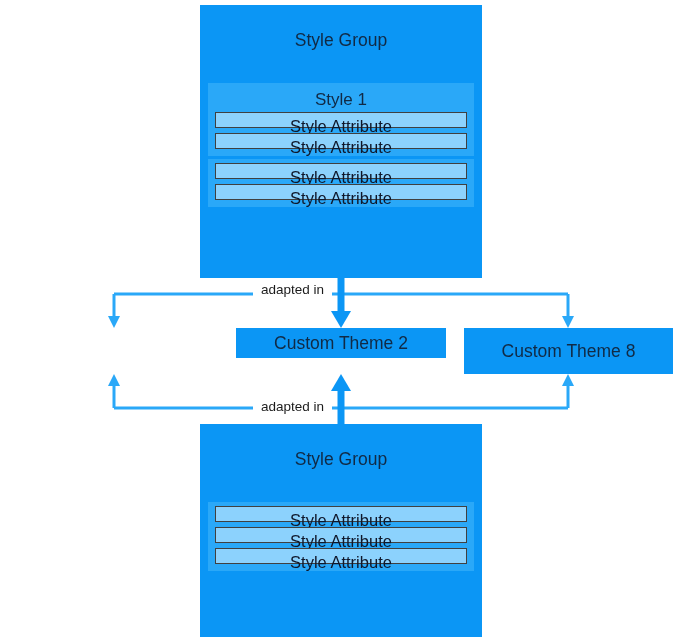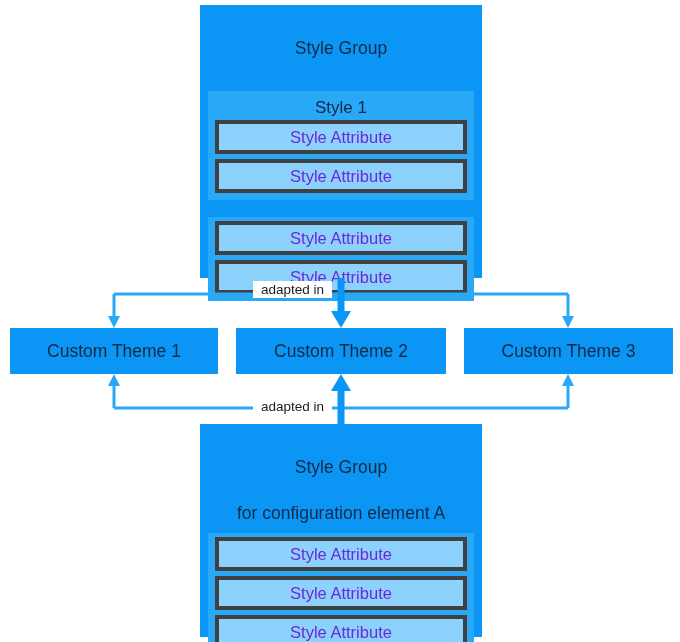--- a/index.html
+++ b/index.html
@@ -3,34 +3,34 @@
 <meta charset="utf-8">
 <style>
   html,body{margin:0;padding:0;background:#ffffff;}
   body{width:680px;height:642px;position:relative;overflow:hidden;
        font-family:"Liberation Sans",sans-serif;color:#112a45;}
 
   .canvas{position:absolute;inset:0;}
 
   
   .style-group{position:absolute;background:#0b96f5;box-sizing:border-box;
-               padding:8px 8px;display:flex;flex-direction:column;}
+               padding:0 8px;display:flex;flex-direction:column;}
   .group-title{text-align:center;font-size:17.5px;line-height:23px;
                color:#112a45;margin:1px 0 8px 0;white-space:pre-line;}
 
   
   .style-box{background:#2aa8f8;box-sizing:border-box;padding:4px 7px 7px 7px;
-             margin-bottom:17px;display:flex;flex-direction:column;}
+             margin-bottom:3px;display:flex;flex-direction:column;}
   .style-box:last-child{margin-bottom:0;}
   .style-title{text-align:center;font-size:17px;line-height:25px;color:#112a45;}
 
   
-  .attr{background:#8cd2fd;border:4px solid #404040;box-sizing:border-box;
-        text-align:center;font-size:16.5px;line-height:26px;height:34px;
-        color:#6d28d9;margin-bottom:5px;}
+  .attr{background:#8cd2fd;border:1px solid #404040;box-sizing:border-box;
+        text-align:center;font-size:16.5px;line-height:26px;height:16px;
+        color:#0f172a;margin-bottom:5px;}
   .attr:last-child{margin-bottom:0;}
 
   
   .theme{position:absolute;background:#0b96f5;box-sizing:border-box;
          display:flex;align-items:center;justify-content:center;
          font-size:17.5px;color:#112a45;}
 
   
   .conn{position:absolute;left:0;top:0;width:680px;height:642px;
         pointer-events:none;}
@@ -80,35 +80,31 @@
     <polygon points="108,386 120,386 114,374" fill="#2aa8f8"></polygon>
     <path d="M568,408 V384" stroke="#2aa8f8" stroke-width="3" fill="none"></path>
     <polygon points="562,386 574,386 568,374" fill="#2aa8f8"></polygon>
     <path d="M341,424 V390" stroke="#0b96f5" stroke-width="7" fill="none"></path>
     <polygon points="331,391 351,391 341,374" fill="#0b96f5"></polygon>
   </svg>
 
   <div class="adapted" style="left:253px;top:281px;">adapted in</div>
   <div class="adapted" style="left:253px;top:398px;">adapted in</div>
 
-  <div class="theme" style="left:10px;top:328px;width:208px;height:46px;">
-    <span>Custom Theme 1</span>
-  </div>
-  <div class="theme" style="left:236px;top:328px;width:210px;height:46px;justify-content:center;">
+  <div class="theme" style="left:236px;top:328px;width:210px;height:30px;justify-content:center;">
     <span>Custom Theme 2</span>
   </div>
   <div class="theme" style="left:464px;top:328px;width:209px;height:46px;">
-    <span>Custom Theme 3</span>
+    <span>Custom Theme 8</span>
   </div>
 
   <div class="style-group" id="bottom-group" style="left:200px;top:424px;width:282px;height:213px;">
 
     <div class="group-title">
       <span>Style Group</span><br>
-      <span>for configuration element A</span>
     </div>
 
     <div class="style-box">
       <div class="attr">Style Attribute</div>
       <div class="attr">Style Attribute</div>
       <div class="attr">Style Attribute</div>
     </div>
   </div>
 
 </div>

